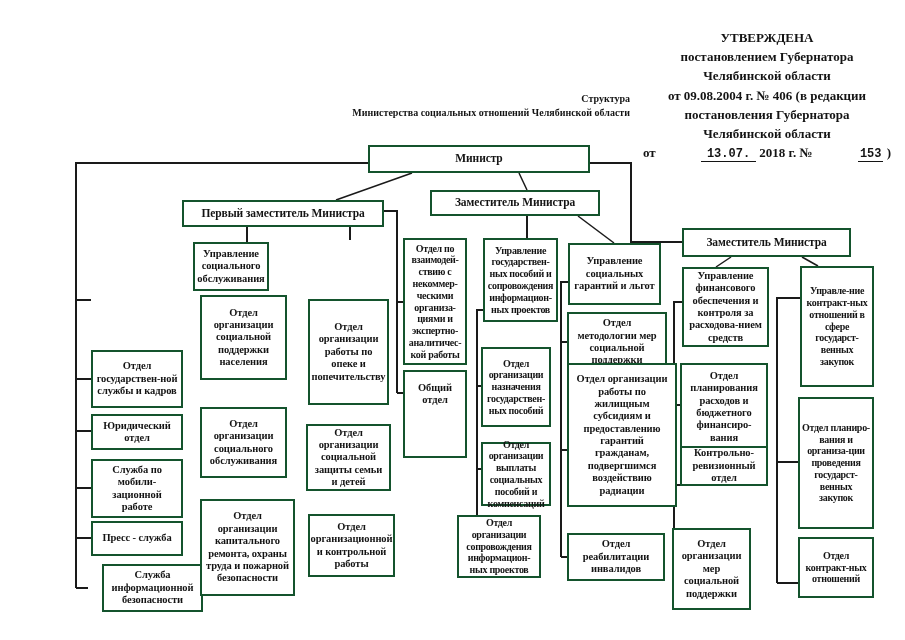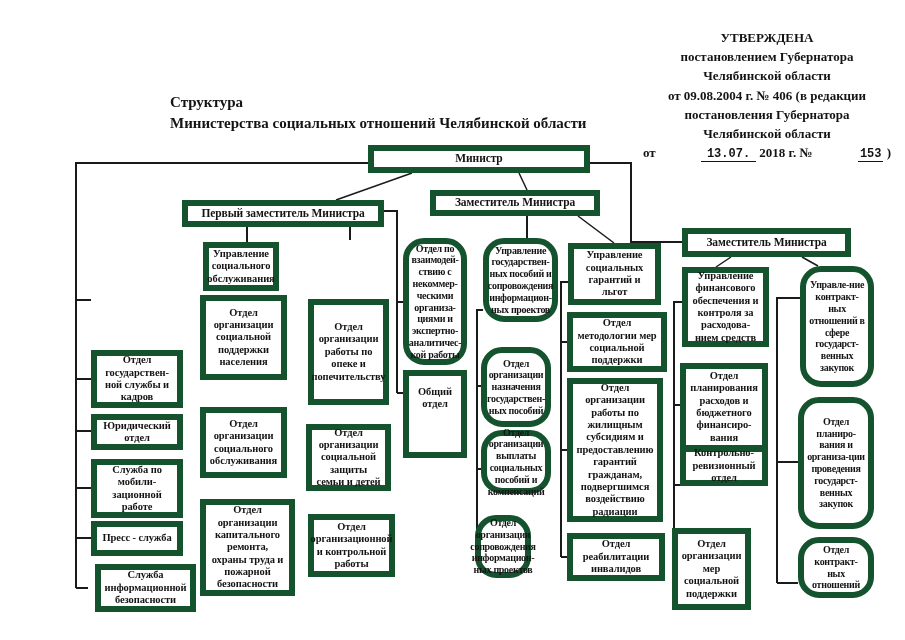--- a/index.html
+++ b/index.html
@@ -9,40 +9,40 @@
     font-family:"Liberation Serif","DejaVu Serif",serif;
     color:#141414;
     overflow:hidden;
   }
   #page{position:relative;width:905px;height:640px;background:#fff;}
   #connectors{position:absolute;left:0;top:0;width:905px;height:640px;}
 
   .box{
     position:absolute;
     box-sizing:border-box;
-    border:6px solid #14532d;
+    border:2px solid #14532d;
     background:#fff;
     display:flex;
     align-items:center;
     justify-content:center;
     text-align:center;
     font-size:10.5px;
     font-weight:bold;
     line-height:1.18;
     padding:2px 3px;
     letter-spacing:-0.1px;
     z-index:2;
   }
   .box.lg{font-size:11.5px;}
-  .box.xs{font-size:10px;letter-spacing:-0.3px;padding:1px 2px;border-radius:21px;}
+  .box.xs{font-size:10px;letter-spacing:-0.3px;padding:1px 2px;}
   .box.top{align-items:flex-start;padding-top:10px;}
 
   .page-title{
     position:absolute;left:170px;top:92px;width:460px;
-    text-align:left;font-size:15px;font-weight:bold;line-height:1.4;
+    text-align:right;font-size:10px;font-weight:bold;line-height:1.4;
   }
   .approval{
     position:absolute;left:626px;top:28px;width:282px;
     text-align:center;font-size:13px;font-weight:bold;line-height:1.48;
   }
   .approval .fill{
     font-family:"Liberation Mono","DejaVu Sans Mono",monospace;
     font-size:12px;
     border-bottom:1.5px solid #141414;
     padding:0 6px;
@@ -118,42 +118,42 @@
 
   <div class="box lg" style="left:368px;top:145px;width:222px;height:28px">Министр</div>
   <div class="box lg" style="left:182px;top:200px;width:202px;height:27px">Первый заместитель Министра</div>
   <div class="box lg" style="left:430px;top:190px;width:170px;height:26px">Заместитель Министра</div>
   <div class="box lg" style="left:682px;top:228px;width:169px;height:29px">Заместитель Министра</div>
 
   <div class="box" style="left:91px;top:350px;width:92px;height:58px">Отдел государствен-ной службы и кадров</div>
   <div class="box" style="left:91px;top:414px;width:92px;height:36px">Юридический отдел</div>
   <div class="box" style="left:91px;top:459px;width:92px;height:59px">Служба по мобили-зационной работе</div>
   <div class="box" style="left:91px;top:521px;width:92px;height:35px">Пресс - служба</div>
-  <div class="box" style="left:95px;top:564px;width:101px;height:48px">Служба информационной безопасности</div>
+  <div class="box" style="left:102px;top:564px;width:101px;height:48px">Служба информационной безопасности</div>
 
-  <div class="box" style="left:203px;top:242px;width:76px;height:49px">Управление социального обслуживания</div>
+  <div class="box" style="left:193px;top:242px;width:76px;height:49px">Управление социального обслуживания</div>
   <div class="box" style="left:200px;top:295px;width:87px;height:85px">Отдел организации социальной поддержки населения</div>
   <div class="box" style="left:200px;top:407px;width:87px;height:71px">Отдел организации социального обслуживания</div>
   <div class="box" style="left:200px;top:499px;width:95px;height:97px">Отдел организации капитального ремонта, охраны труда и пожарной безопасности</div>
 
   <div class="box" style="left:308px;top:299px;width:81px;height:106px">Отдел организации работы по опеке и попечительству</div>
   <div class="box" style="left:306px;top:424px;width:85px;height:67px">Отдел организации социальной защиты семьи и детей</div>
   <div class="box" style="left:308px;top:514px;width:87px;height:63px">Отдел организационной и контрольной работы</div>
 
   <div class="box xs" style="left:403px;top:238px;width:64px;height:127px">Отдел по взаимодей-ствию с некоммер-ческими организа-циями и экспертно-аналитичес-кой работы</div>
   <div class="box top" style="left:403px;top:370px;width:64px;height:88px">Общий отдел</div>
 
   <div class="box xs" style="left:483px;top:238px;width:75px;height:84px">Управление государствен-ных пособий и сопровождения информацион-ных проектов</div>
   <div class="box xs" style="left:481px;top:347px;width:70px;height:80px">Отдел организации назначения государствен-ных пособий</div>
-  <div class="box xs" style="left:481px;top:430px;width:70px;height:64px">Отдел организации выплаты социальных пособий и компенсаций</div>
-  <div class="box xs" style="left:475px;top:515px;width:56px;height:63px">Отдел организации сопровождения информацион-ных проектов</div>
+  <div class="box xs" style="left:481px;top:442px;width:70px;height:64px">Отдел организации выплаты социальных пособий и компенсаций</div>
+  <div class="box xs" style="left:457px;top:515px;width:84px;height:63px">Отдел организации сопровождения информацион-ных проектов</div>
 
   <div class="box" style="left:568px;top:243px;width:93px;height:62px">Управление социальных гарантий и льгот</div>
   <div class="box" style="left:567px;top:312px;width:100px;height:60px">Отдел методологии мер социальной поддержки</div>
-  <div class="box" style="left:567px;top:378px;width:96px;height:144px">Отдел организации работы по жилищным субсидиям и предоставлению гарантий гражданам, подвергшимся воздействию радиации</div>
+  <div class="box" style="left:567px;top:363px;width:110px;height:144px">Отдел организации работы по жилищным субсидиям и предоставлению гарантий гражданам, подвергшимся воздействию радиации</div>
   <div class="box" style="left:567px;top:533px;width:98px;height:48px">Отдел реабилитации инвалидов</div>
 
   <div class="box" style="left:672px;top:528px;width:79px;height:82px">Отдел организации мер социальной поддержки</div>
 
   <div class="box" style="left:682px;top:267px;width:87px;height:80px">Управление финансового обеспечения и контроля за расходова-нием средств</div>
   <div class="box" style="left:680px;top:363px;width:88px;height:88px">Отдел планирования расходов и бюджетного финансиро-вания</div>
   <div class="box" style="left:680px;top:446px;width:88px;height:40px">Контрольно-ревизионный отдел</div>
 
   <div class="box xs" style="left:800px;top:266px;width:74px;height:121px">Управле-ние контракт-ных отношений в сфере государст-венных закупок</div>
   <div class="box xs" style="left:798px;top:397px;width:76px;height:132px">Отдел планиро-вания и организа-ции проведения государст-венных закупок</div>

